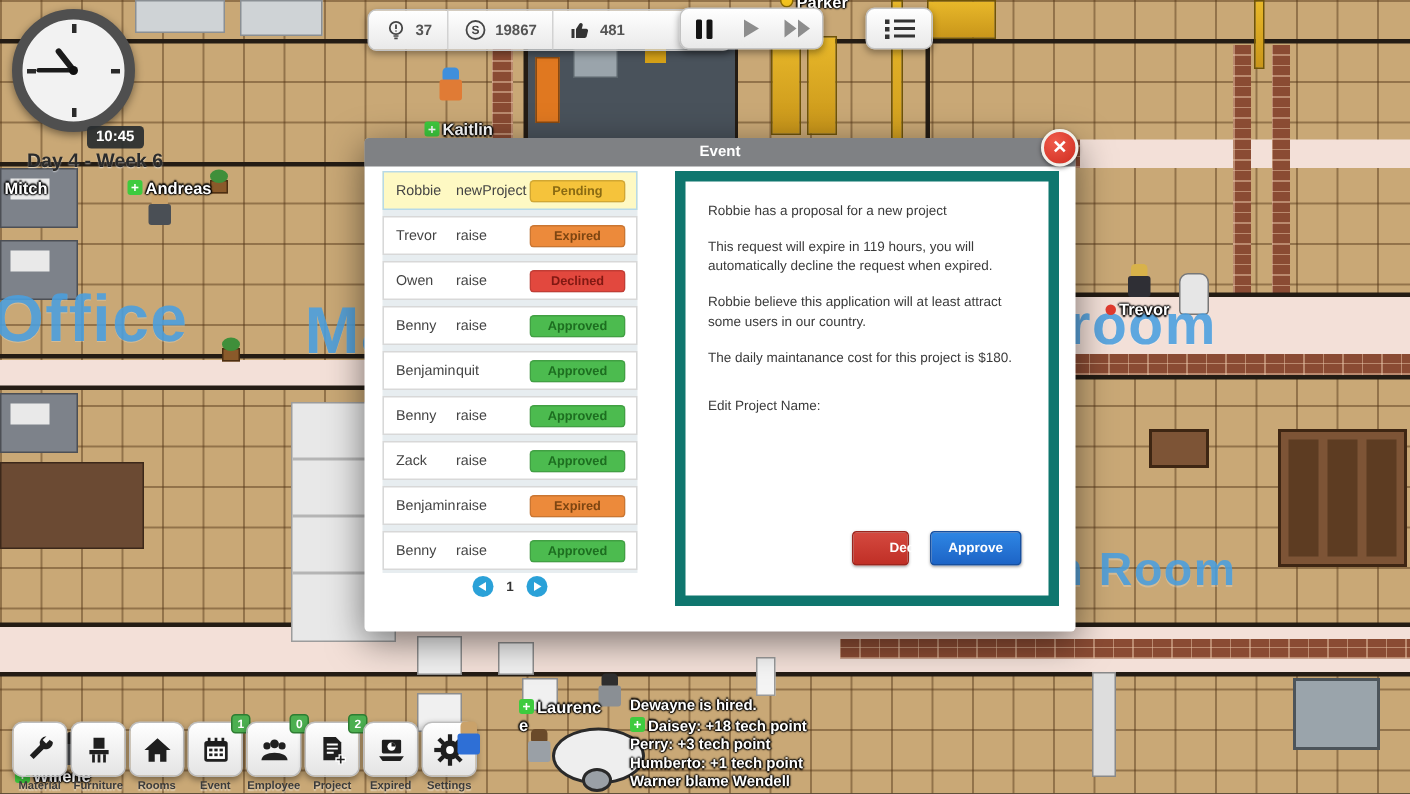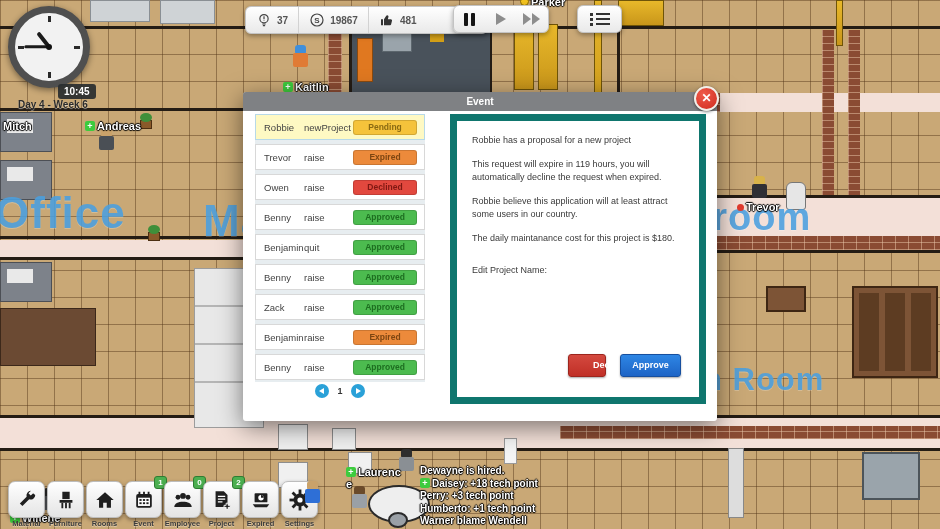--- a/index.html
+++ b/index.html
@@ -65,21 +65,21 @@
   
   .clock { position:absolute; left:8px; top:6px; width:82px; height:82px; border-radius:50%;
     background:#f2f2f2; border:7px solid #4f4f4f; box-shadow:0 2px 6px rgba(0,0,0,.45); z-index:20; }
   .tick { position:absolute; background:#2a2a2a; }
   .hand { position:absolute; left:50%; bottom:50%; transform-origin:50% 100%; background:#1b1b1b; border-radius:2px; }
   .hand.hour { width:3.5px; height:18px; margin-left:-1.75px; transform:rotate(322deg); }
   .hand.minute { width:2.5px; height:25px; margin-left:-1.25px; transform:rotate(270deg); }
   .clock .pin { position:absolute; left:50%; top:50%; width:6px; height:6px; margin:-3px 0 0 -3px; border-radius:50%; background:#111; }
   .timechip { position:absolute; left:58px; top:84px; z-index:21; background:rgba(40,44,47,.92); color:#fff;
     font-size:10px; font-weight:bold; padding:2px 6px; border-radius:3px; }
-  .daylabel { position:absolute; left:18px; top:99px; z-index:21; font-size:10px; font-weight:bold; color:#2b2b2b;
+  .daylabel { position:absolute; left:18px; top:99px; z-index:21; font-size:13px; font-weight:bold; color:#2b2b2b;
     text-shadow:0 1px 1px rgba(255,255,255,.55); }
 
   
   .tool { position:absolute; width:37px; z-index:20; text-align:center; }
   .btn-face { width:37px; height:37px; border-radius:7px; background:linear-gradient(#ffffff,#e4e4e4);
     border:1px solid #bdbdbd; box-shadow:0 2px 4px rgba(0,0,0,.4); display:flex; align-items:center; justify-content:center; cursor:pointer; }
   .tlabel { margin-top:1px; font-size:7.5px; font-weight:bold; color:#3b3b3b; text-shadow:0 1px 1px rgba(255,255,255,.5); }
   .tbadge { position:absolute; right:-5px; top:-5px; min-width:13px; height:13px; border-radius:3px;
     background:#4caf50; border:1px solid #2e7d32; color:#fff; font-size:8px; font-weight:bold; line-height:11px; padding:0 2px; }
 

